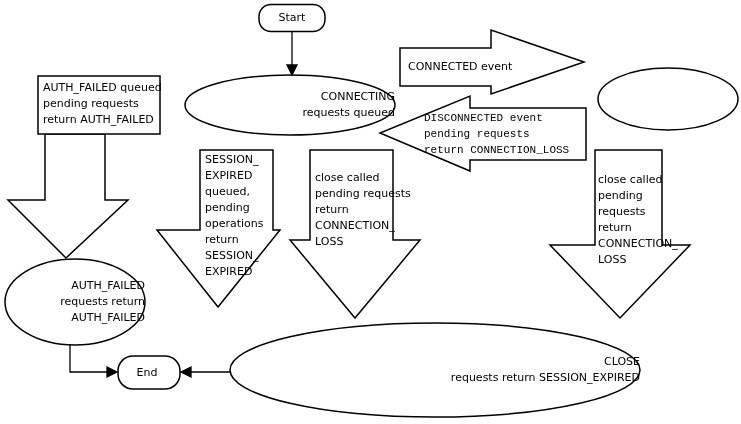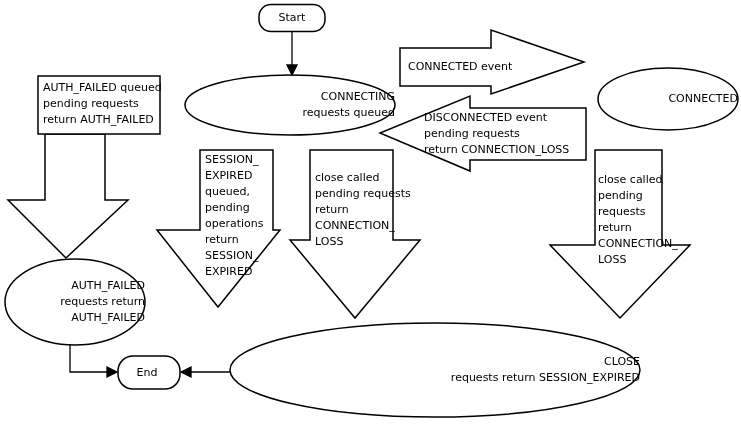--- a/index.html
+++ b/index.html
@@ -66,23 +66,22 @@
     </g>
   </svg>
 
   <div class="label box" style="left:259px;top:4px;width:66px;height:27px;">Start</div>
 
   <div class="label center" style="left:185px;top:89px;width:210px;">CONNECTING
 requests queued</div>
 
   <div class="label" style="left:408px;top:59px;text-align:center;">CONNECTED event</div>
 
-  <div class="label center" style="left:598px;top:91px;width:140px;">CONNECTED</div>
 
-  <div class="label" style="left:424px;top:110px;">DISCONNECTED event
+  <div class="label" style="left:424px;top:110px;font-family:Liberation Mono, monospace;">DISCONNECTED event
 pending requests
 return CONNECTION_LOSS</div>
 
   <div class="label" style="left:43px;top:80px;">AUTH_FAILED queued
 pending requests
 return AUTH_FAILED</div>
 
   <div class="label center" style="left:5px;top:278px;width:140px;">AUTH_FAILED
 requests return
 AUTH_FAILED</div>

